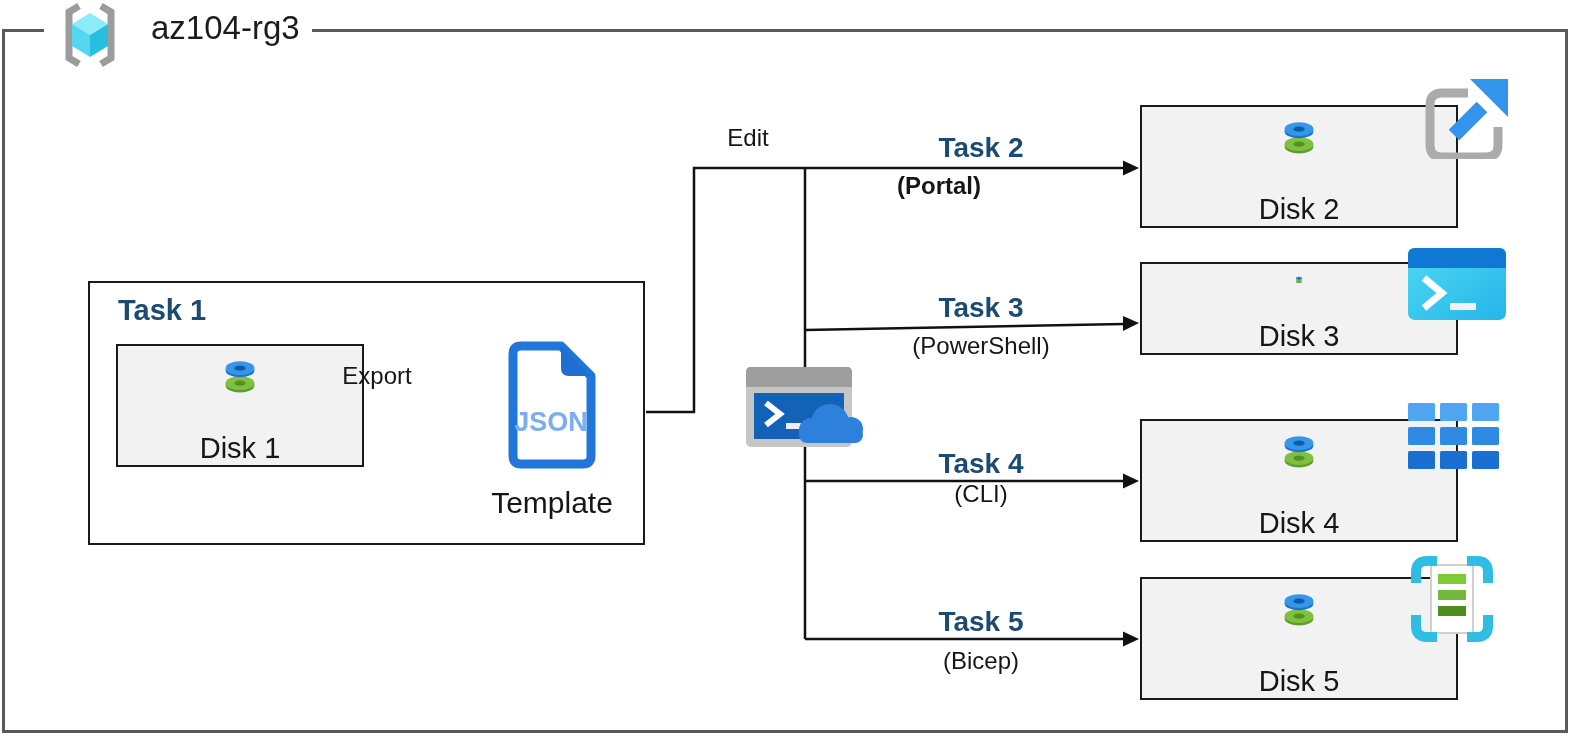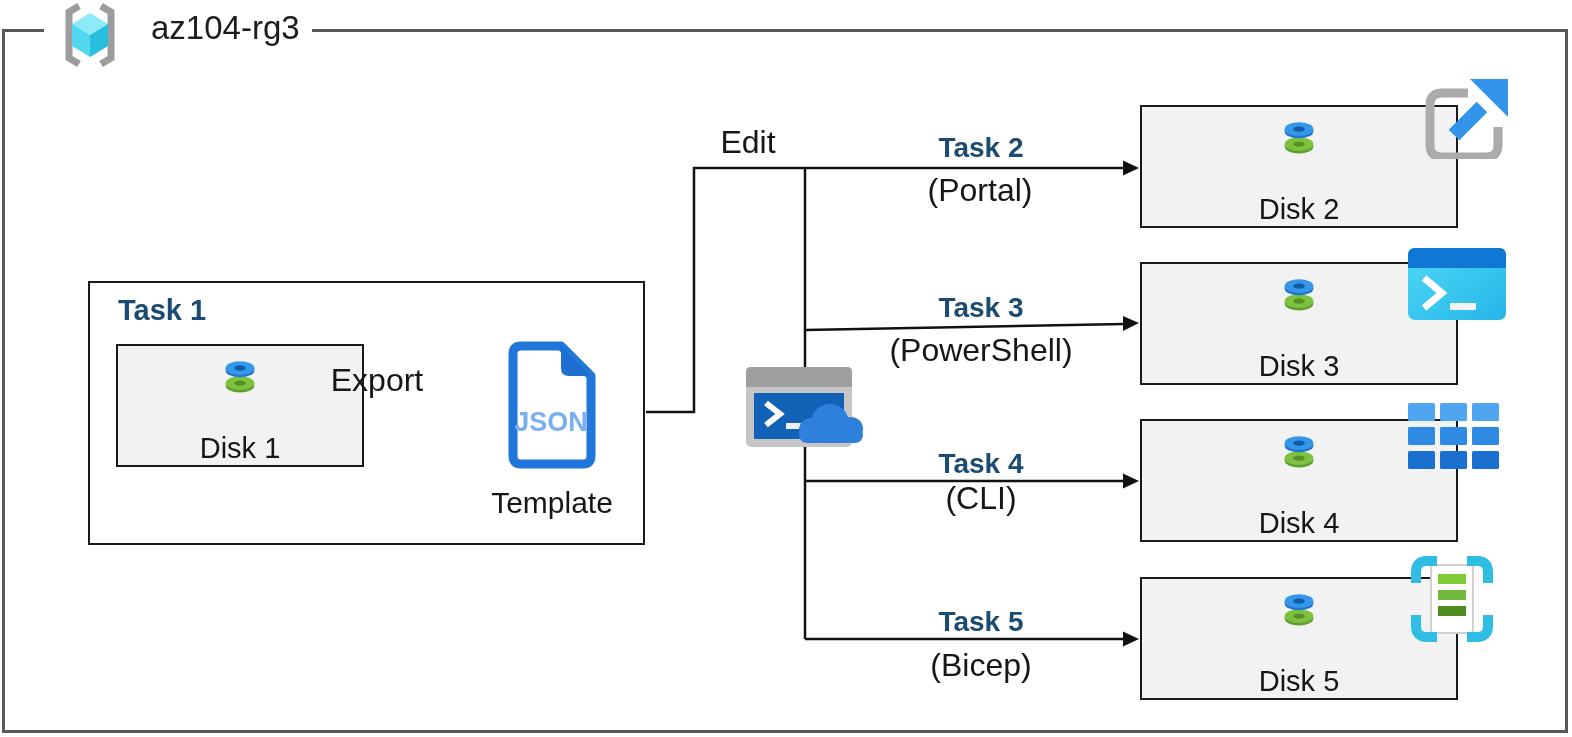--- a/index.html
+++ b/index.html
@@ -10,21 +10,21 @@
                 border:3px solid #595959;box-sizing:border-box;}
   .border-gap{left:44px;top:26px;width:268px;height:9px;background:#fff;}
   .rg-label{left:141px;top:9px;font-size:33px;color:#1c1c1c;white-space:nowrap;margin-left:10px;}
   .task1-box{left:88px;top:281px;width:557px;height:264px;background:#fff;
              border:2.5px solid #1a1a1a;box-sizing:border-box;}
   .task1-title{left:118px;top:294px;font-size:29px;font-weight:bold;color:#1b4a72;}
   .disk-box{background:#f2f2f2;border:2.5px solid #1a1a1a;box-sizing:border-box;
             display:flex;flex-direction:column;align-items:center;justify-content:flex-start;
             padding-top:12px;gap:32px;}
   .disk-label{font-size:29px;color:#161616;margin-top:4px;}
-  .small-label{font-size:32px;color:#161616;text-align:center;}
+  .small-label{font-size:24px;color:#161616;text-align:center;}
   .task-heading{font-size:28px;font-weight:bold;color:#1b4a72;text-align:center;width:320px;}
   .method-label{width:320px;}
   .template-label{left:472px;top:486px;width:160px;font-size:30px;color:#161616;text-align:center;}
   svg{display:block;}
 </style>
 </head>
 <body>
 
 <div class="canvas">
 
@@ -78,41 +78,41 @@
   <svg class="abs" style="left:497px;top:338px" width="110" height="134" viewBox="0 0 110 134">
     <path d="M64,8 H24 Q16,8 16,16 V118 Q16,126 24,126 H86 Q94,126 94,118 V38 Z" fill="#ffffff" stroke="#2176d9" stroke-width="9" stroke-linejoin="round"></path>
     <path d="M64,8 L94,38 H72 Q64,38 64,30 Z" fill="#1e6fd0"></path>
     <text x="54" y="93" text-anchor="middle" font-family="Liberation Sans, sans-serif" font-size="27" font-weight="bold" fill="#79aef2">JSON</text>
   </svg>
   <div class="abs template-label">Template</div>
 
   <div class="abs small-label" style="left:700px;top:124px;width:96px;">Edit</div>
 
   <div class="abs task-heading" style="left:821px;top:132px;">Task 2</div>
-  <div class="abs small-label method-label" style="left:820px;top:172px;">(Portal)</div>
+  <div class="abs small-label method-label" style="left:779px;top:172px;font-weight:bold;">(Portal)</div>
   <div class="abs disk-box" style="left:1140px;top:105px;width:318px;height:123px;">
     <svg width="58" height="58" viewBox="0 0 64 58">
       <ellipse cx="32" cy="42" rx="22" ry="10.5" fill="#5d9e2d"></ellipse>
       <ellipse cx="32" cy="38.5" rx="22" ry="10.5" fill="#7ec13f"></ellipse>
       <ellipse cx="32" cy="38.5" rx="8.5" ry="4" fill="#578f26"></ellipse>
       <ellipse cx="32" cy="19" rx="22" ry="10.5" fill="#1b76cc"></ellipse>
       <ellipse cx="32" cy="15.5" rx="22" ry="10.5" fill="#3696e9"></ellipse>
       <ellipse cx="32" cy="15.5" rx="8.5" ry="4" fill="#0f5ca4"></ellipse>
     </svg>
     <div class="disk-label">Disk 2</div>
   </div>
   <svg class="abs" style="left:1416px;top:71px" width="96" height="88" viewBox="0 0 96 88">
     <path d="M52,22 H26 Q14,22 14,34 V74 Q14,86 26,86 H70 Q82,86 82,74 V56" fill="none" stroke="#ababab" stroke-width="9"></path>
     <line x1="38" y1="64" x2="66" y2="36" stroke="#3294ea" stroke-width="15"></line>
     <polygon points="54,8 92,8 92,46" fill="#3294ea"></polygon>
   </svg>
 
   <div class="abs task-heading" style="left:821px;top:292px;">Task 3</div>
   <div class="abs small-label method-label" style="left:821px;top:332px;">(PowerShell)</div>
-  <div class="abs disk-box" style="left:1140px;top:262px;width:318px;height:123px;">
+  <div class="abs disk-box" style="left:1140px;top:262px;width:318px;height:93px;">
     <svg width="58" height="58" viewBox="0 0 64 58">
       <ellipse cx="32" cy="42" rx="22" ry="10.5" fill="#5d9e2d"></ellipse>
       <ellipse cx="32" cy="38.5" rx="22" ry="10.5" fill="#7ec13f"></ellipse>
       <ellipse cx="32" cy="38.5" rx="8.5" ry="4" fill="#578f26"></ellipse>
       <ellipse cx="32" cy="19" rx="22" ry="10.5" fill="#1b76cc"></ellipse>
       <ellipse cx="32" cy="15.5" rx="22" ry="10.5" fill="#3696e9"></ellipse>
       <ellipse cx="32" cy="15.5" rx="8.5" ry="4" fill="#0f5ca4"></ellipse>
     </svg>
     <div class="disk-label">Disk 3</div>
   </div>

